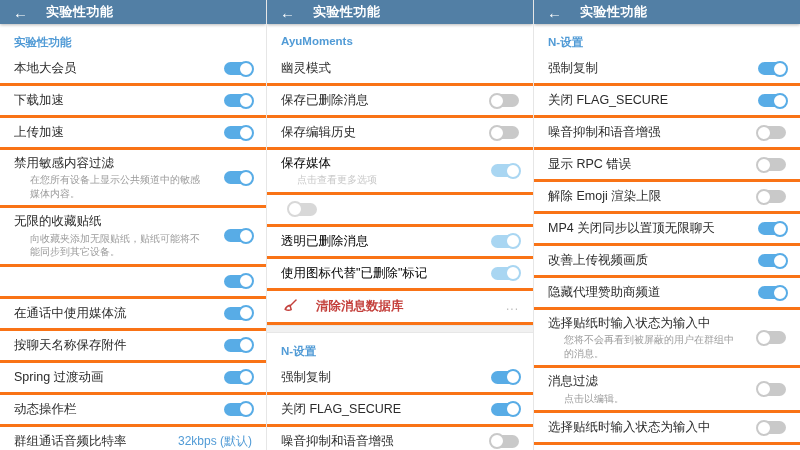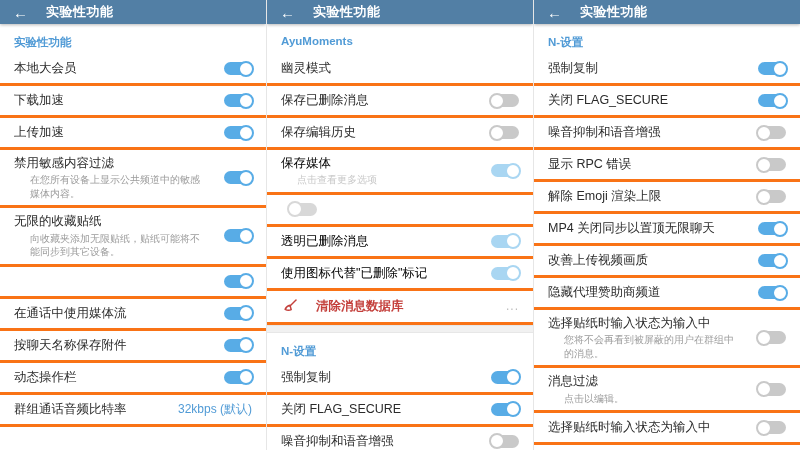--- a/index.html
+++ b/index.html
@@ -112,20 +112,26 @@
           <span class="toggle on"></span>
         </div>
         <div class="row">
           <div class="row-text">
             <div class="label">按聊天名称保存附件</div>
           </div>
           <span class="toggle on"></span>
         </div>
         <div class="row">
           <div class="row-text">
+            <div class="label">Spring 过渡动画</div>
+          </div>
+          <span class="toggle on"></span>
+        </div>
+        <div class="row">
+          <div class="row-text">
             <div class="label">动态操作栏</div>
           </div>
           <span class="toggle on"></span>
         </div>
         <div class="row">
           <div class="row-text">
             <div class="label">群组通话音频比特率</div>
           </div>
           <span class="value">32kbps (默认)</span>
         </div>

